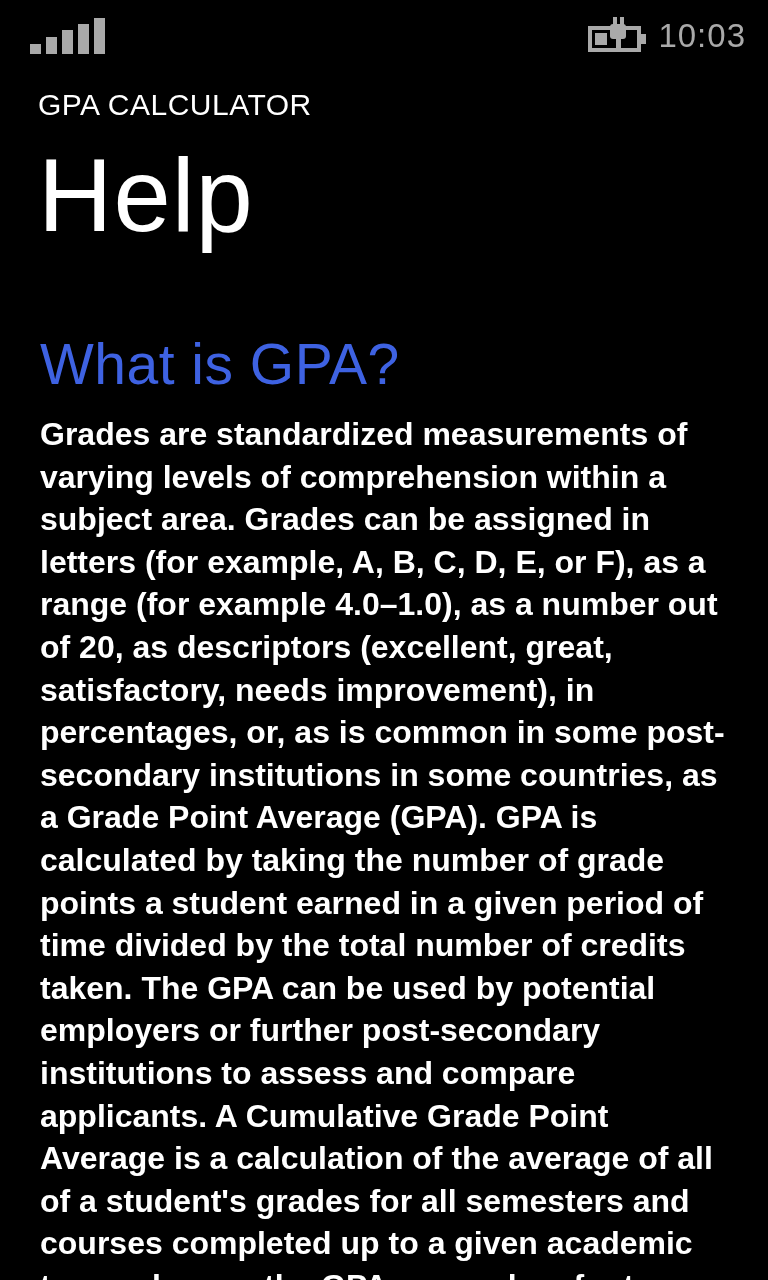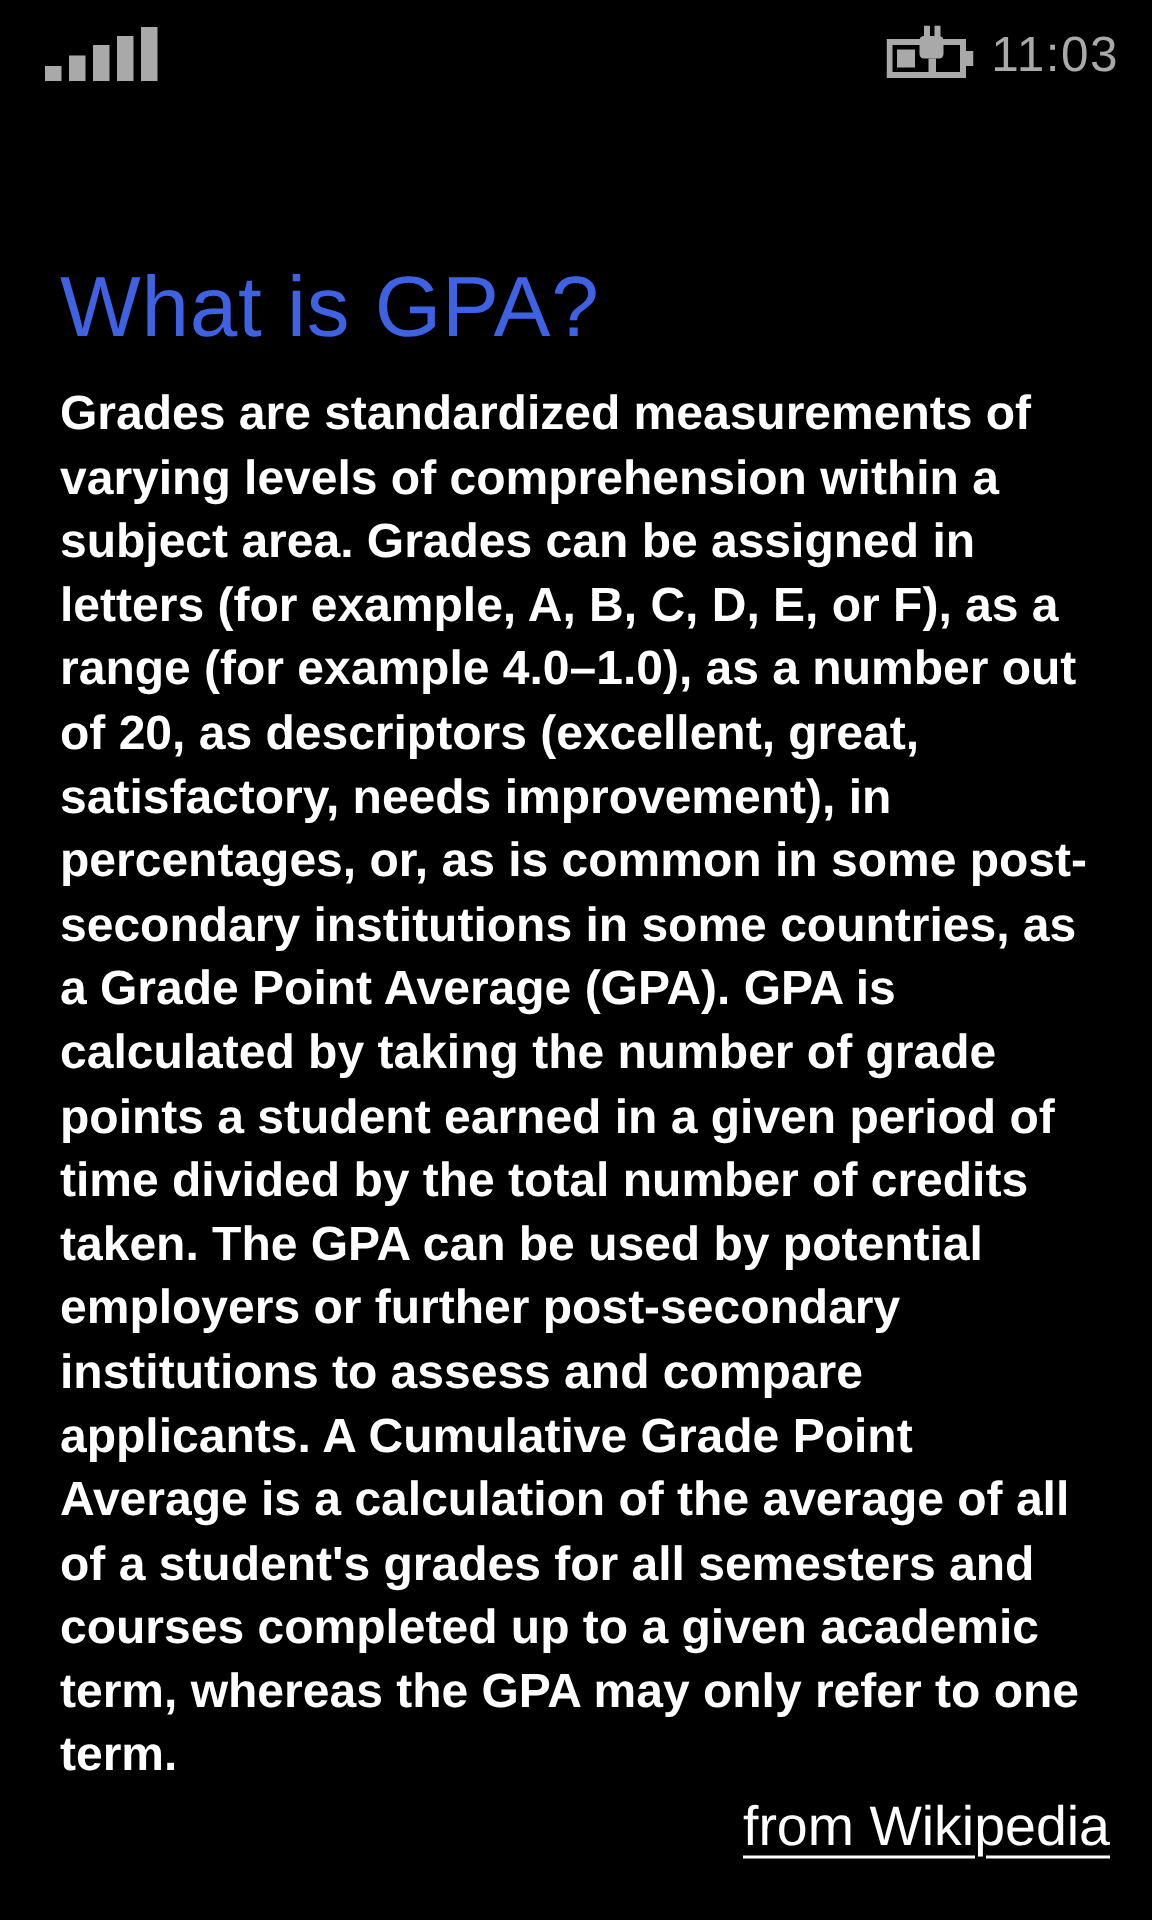--- a/index.html
+++ b/index.html
@@ -96,24 +96,26 @@
       <rect x="22" y="7" width="16" height="15" rx="3" fill="#a9a9a9"></rect>
 
       <rect x="25" y="0" width="4" height="8" fill="#a9a9a9"></rect>
       <rect x="32" y="0" width="4" height="8" fill="#a9a9a9"></rect>
 
       <rect x="28" y="22" width="5" height="11" fill="#a9a9a9"></rect>
 
       <rect x="22" y="9" width="16" height="4" fill="#a9a9a9"></rect>
     </svg>
   </span>
-  <span class="status-time">11:03</span>
+  <span class="status-time">10:03</span>
 </div>
 
 <div class="header">
+  <div class="app-title">GPA CALCULATOR</div>
+  <div class="page-title">Help</div>
 </div>
 
 <div class="content">
   <div class="section-heading">What is GPA?</div>
   <div class="body-text">Grades are standardized measurements of varying levels of comprehension within a subject area. Grades can be assigned in letters (for example, A, B, C, D, E, or F), as a range (for example 4.0–1.0), as a number out of 20, as descriptors (excellent, great, satisfactory, needs improvement), in percentages, or, as is common in some post-secondary institutions in some countries, as a Grade Point Average (GPA). GPA is calculated by taking the number of grade points a student earned in a given period of time divided by the total number of credits taken. The GPA can be used by potential employers or further post-secondary institutions to assess and compare applicants. A Cumulative Grade Point Average is a calculation of the average of all of a student's grades for all semesters and courses completed up to a given academic term, whereas the GPA may only refer to one term.</div>
   <div class="attribution">
     <a>from Wikipedia</a>
   </div>
 </div>
 

